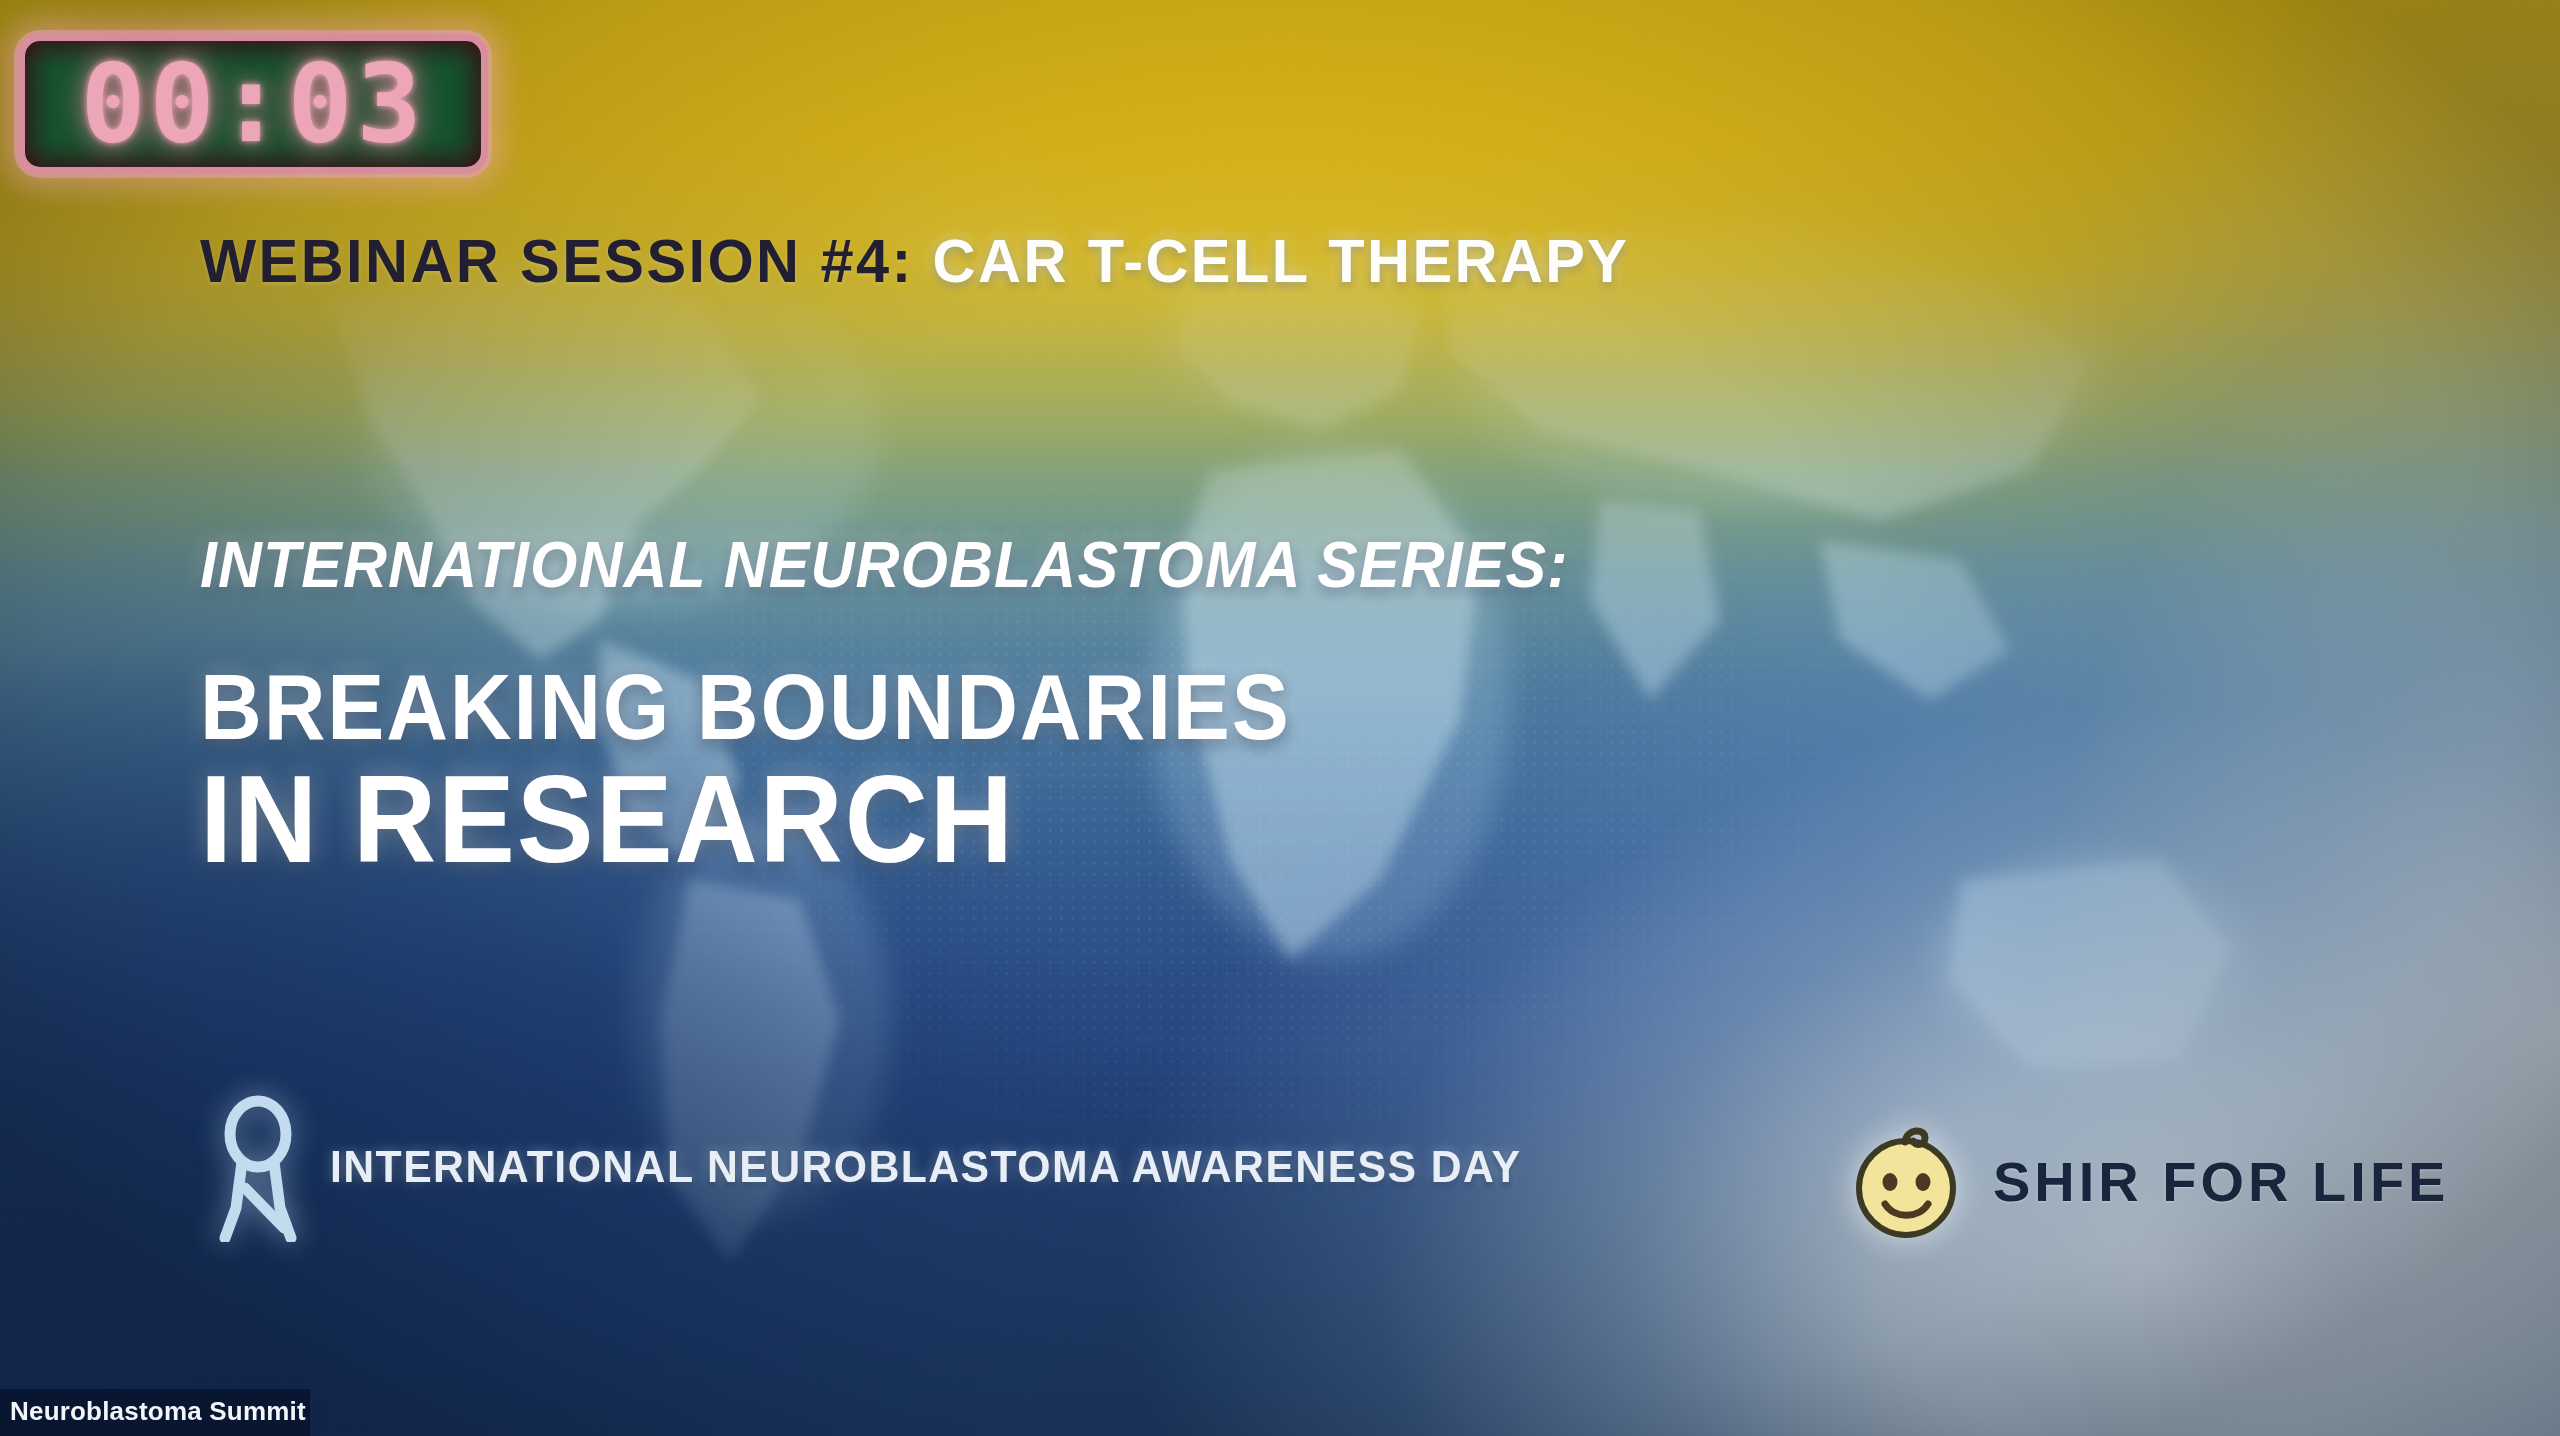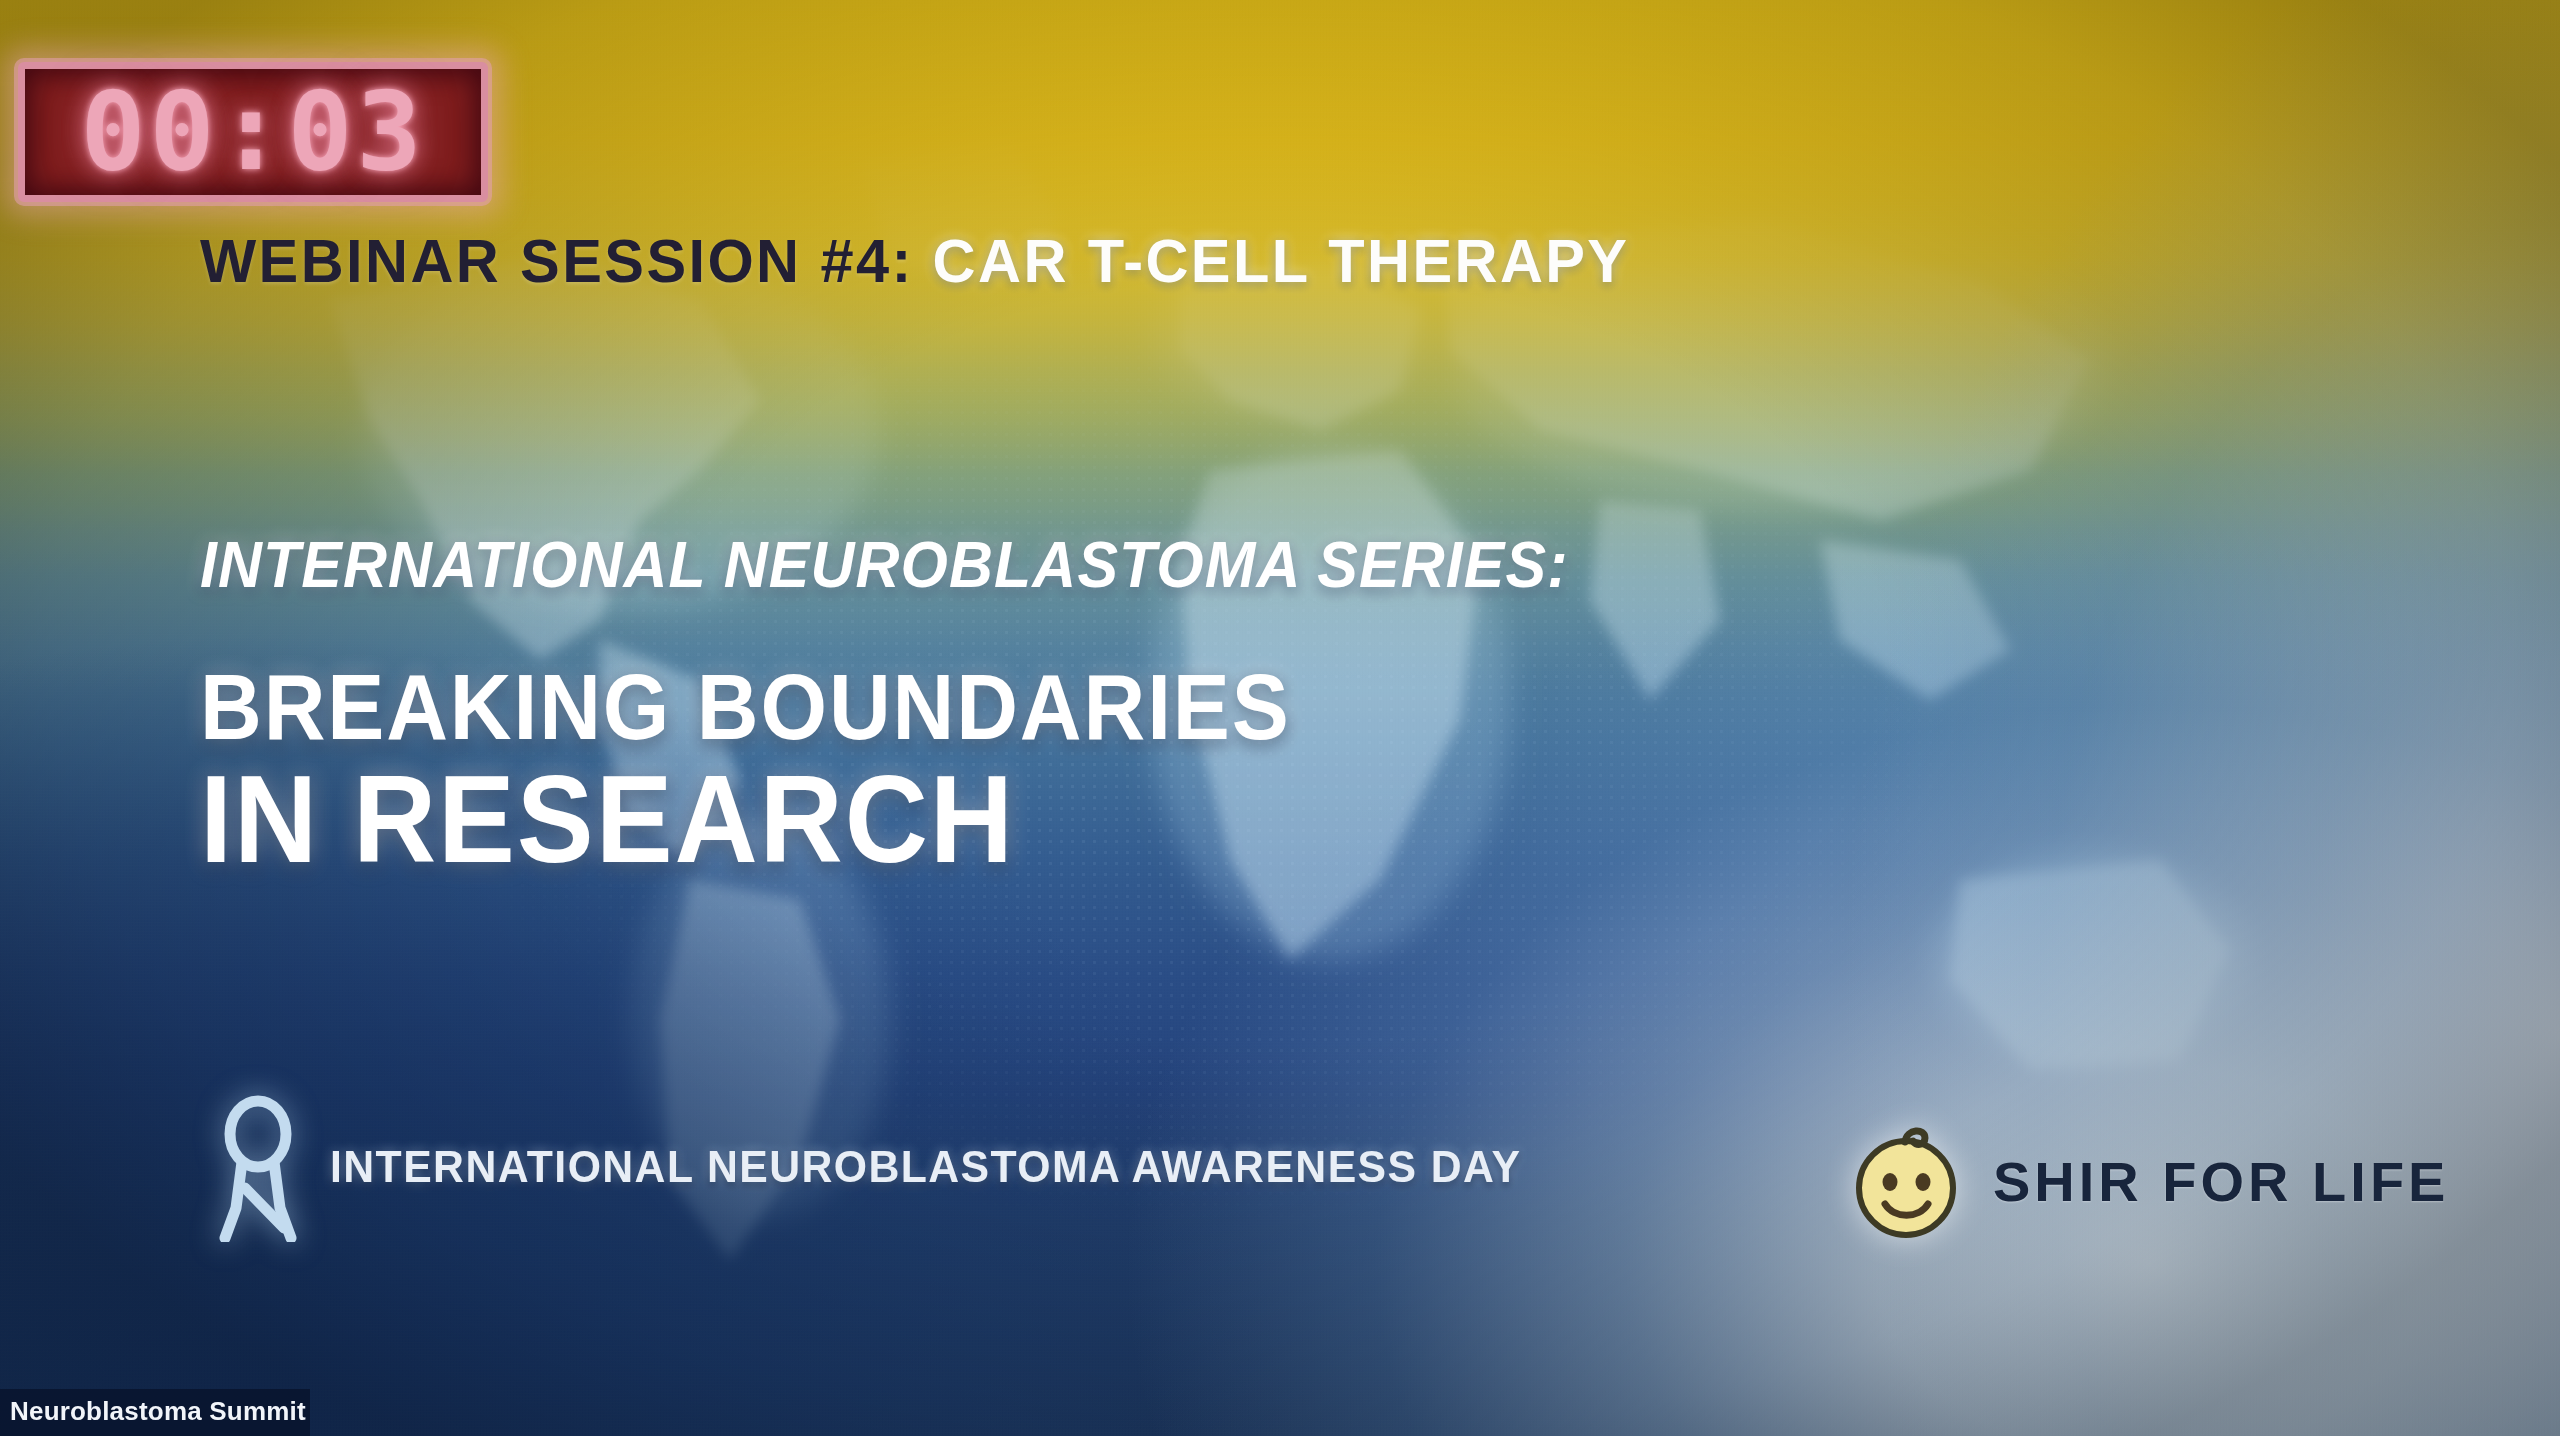--- a/index.html
+++ b/index.html
@@ -109,28 +109,28 @@
   
   .bg-vignette {
     background:radial-gradient(ellipse 1500px 950px at 50% 46%, rgba(0,0,0,0) 40%, rgba(0,0,0,.20) 82%, rgba(0,0,0,.34) 100%);
   }
 
   
   #timer-widget {
     position:absolute;
     left:18px; top:34px;
     width:470px; height:140px;
-    border-radius:6px;
-    background:#7f1d1d;
+    border-radius:22px;
+    background:#14532d;
     border:7px solid #d98ea0;
     box-shadow:
       0 0 0 4px rgba(228,160,178,.55),
       0 0 28px 14px rgba(235,170,185,.45),
       inset 0 0 26px 6px rgba(60,6,16,.9);
-    display:flex; align-items:center; justify-content:center;margin-top:28px;
+    display:flex; align-items:center; justify-content:center;
   }
   #timer-text {
     font-family:"DejaVu Sans Mono", monospace;
     font-size:108px;
     font-weight:700;
     letter-spacing:4px;
     color:#eda6b8;
     text-shadow:
       0 0 6px rgba(255,175,195,.95),
       0 0 22px rgba(240,140,165,.75),

